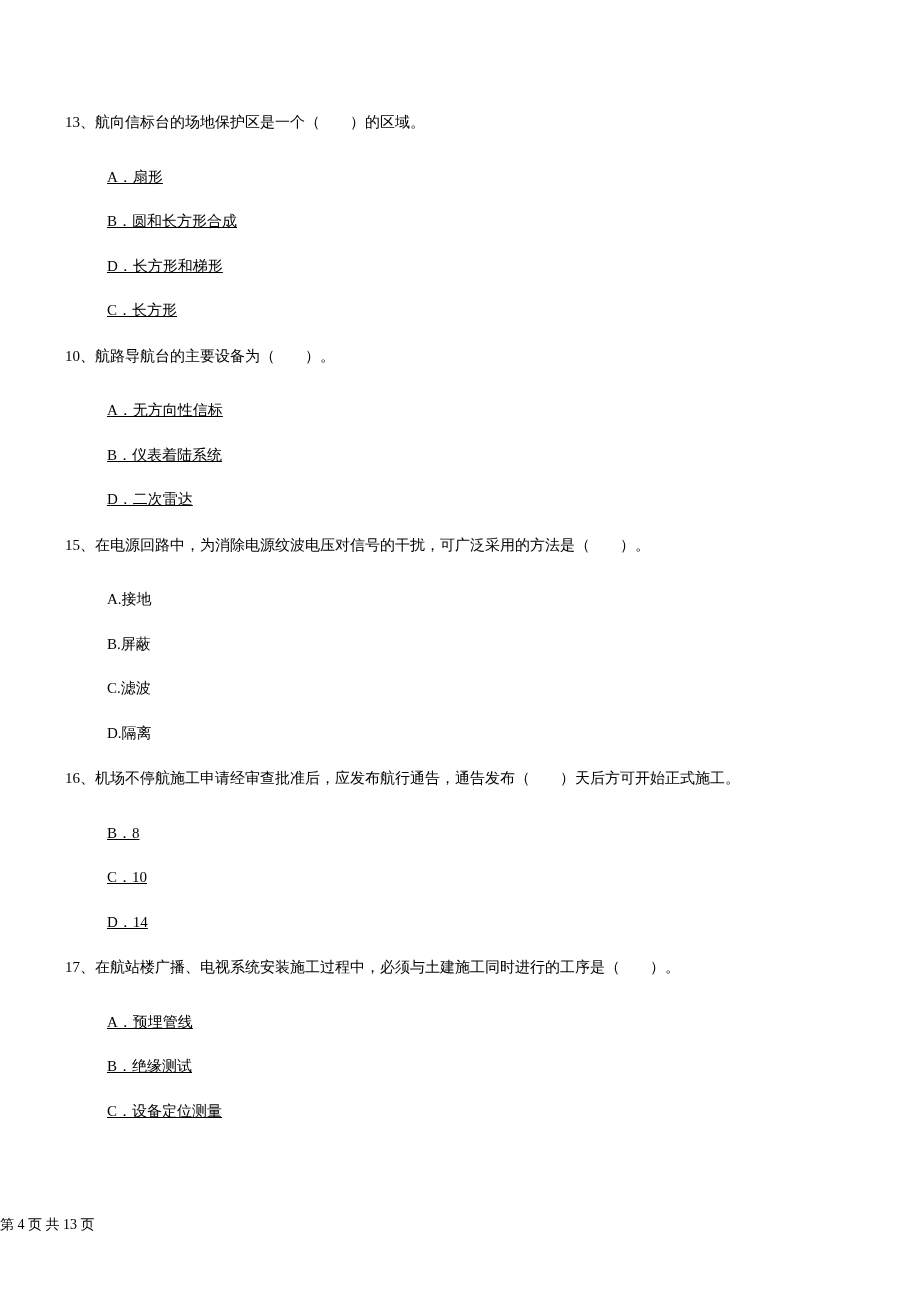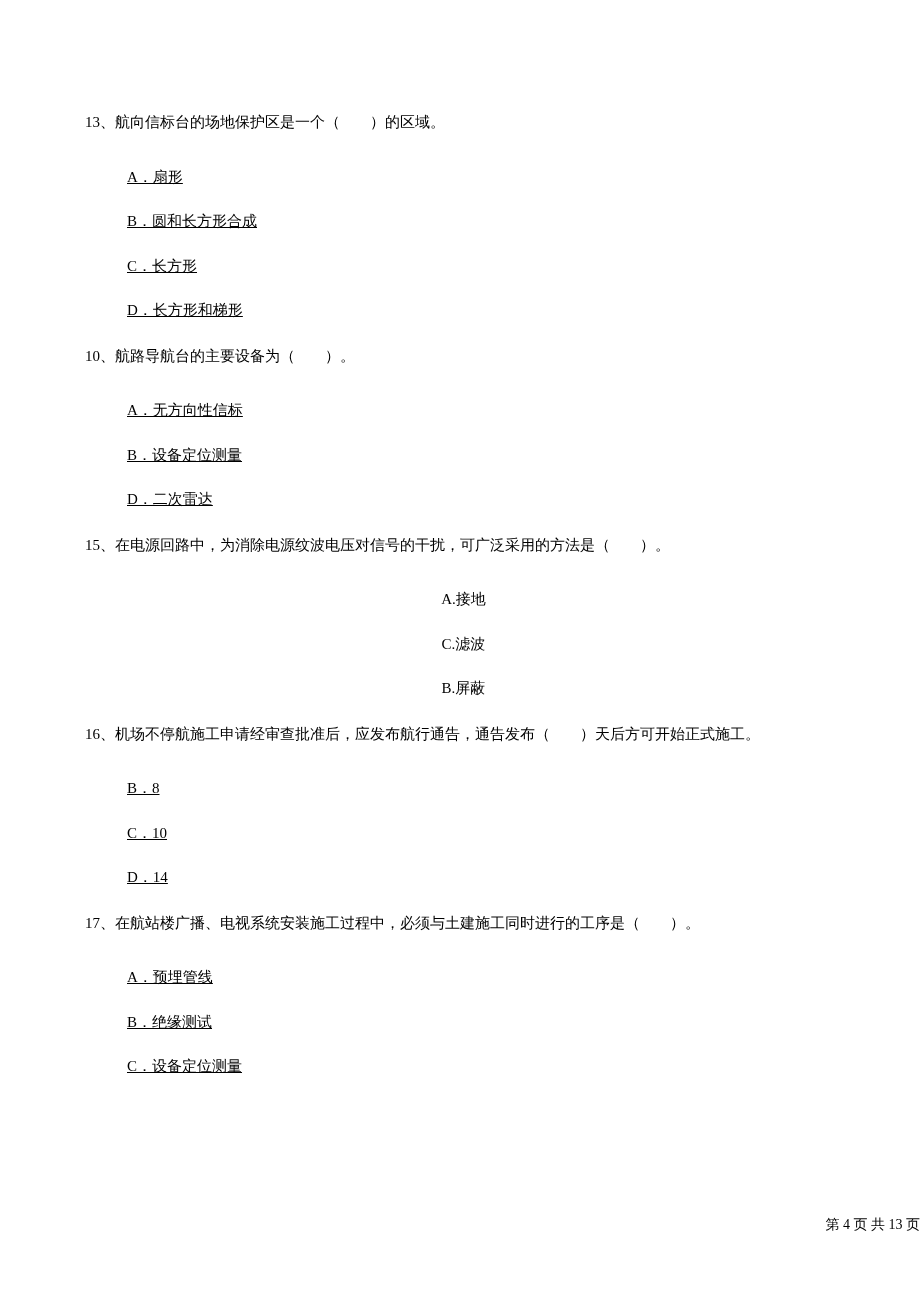--- a/index.html
+++ b/index.html
@@ -5,69 +5,69 @@
   body {
     margin: 0;
     padding: 0;
     background: #ffffff;
     font-family: "SimSun", "宋体", serif;
     font-size: 15px;
     color: #000;
     width: 920px;
   }
   .page {
-    padding: 110px 120px 0 85px;
+    padding: 110px 120px 0 65px;
     box-sizing: border-box;
     min-height: 1260px;
     position: relative;
   }
   .question-stem {
     margin: 0 0 30px 0;
     line-height: 1.7;
     text-align: justify;
   }
   .option {
     margin: 0 0 22px 42px;
     line-height: 1.5;
     text-decoration: underline;
   }
   .option-tight {
     margin: 0 0 22px 42px;
     line-height: 1.5;
-    text-align: center;
   }
   .footer {
     position: absolute;
     bottom: 26px;
     left: 0;
     width: 100%;
-    text-align: right;
+    text-align: left;
     font-size: 14px;
   }
 </style>
 </head>
 <body>
 
 <div class="page">
 
   <p class="question-stem">13、航向信标台的场地保护区是一个（　　）的区域。</p>
   <p class="option">A．扇形</p>
   <p class="option">B．圆和长方形合成</p>
+  <p class="option">D．长方形和梯形</p>
   <p class="option">C．长方形</p>
-  <p class="option">D．长方形和梯形</p>
 
   <p class="question-stem">10、航路导航台的主要设备为（　　）。</p>
   <p class="option">A．无方向性信标</p>
-  <p class="option">B．设备定位测量</p>
+  <p class="option">B．仪表着陆系统</p>
   <p class="option">D．二次雷达</p>
 
   <p class="question-stem">15、在电源回路中，为消除电源纹波电压对信号的干扰，可广泛采用的方法是（　　）。</p>
   <p class="option-tight">A.接地</p>
+  <p class="option-tight">B.屏蔽</p>
   <p class="option-tight">C.滤波</p>
-  <p class="option-tight">B.屏蔽</p>
+  <p class="option-tight">D.隔离</p>
 
   <p class="question-stem">16、机场不停航施工申请经审查批准后，应发布航行通告，通告发布（　　）天后方可开始正式施工。</p>
   <p class="option">B．8</p>
   <p class="option">C．10</p>
   <p class="option">D．14</p>
 
   <p class="question-stem">17、在航站楼广播、电视系统安装施工过程中，必须与土建施工同时进行的工序是（　　）。</p>
   <p class="option">A．预埋管线</p>
   <p class="option">B．绝缘测试</p>
   <p class="option">C．设备定位测量</p>

